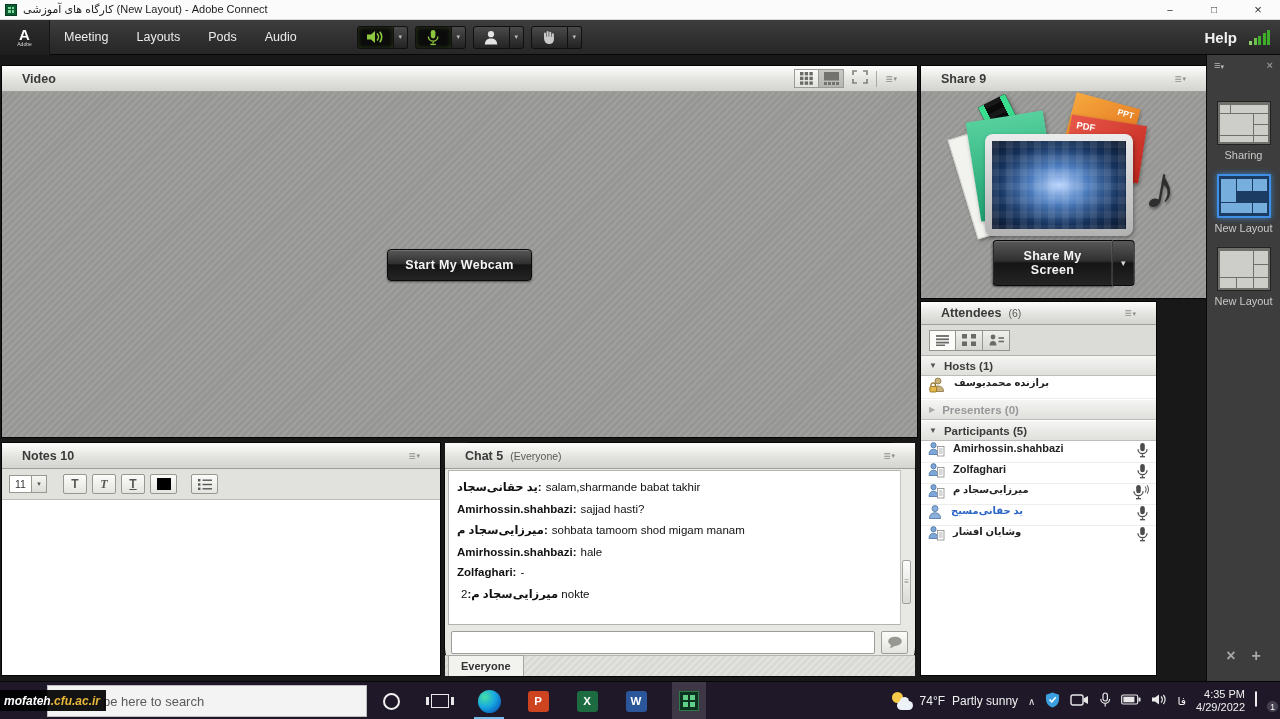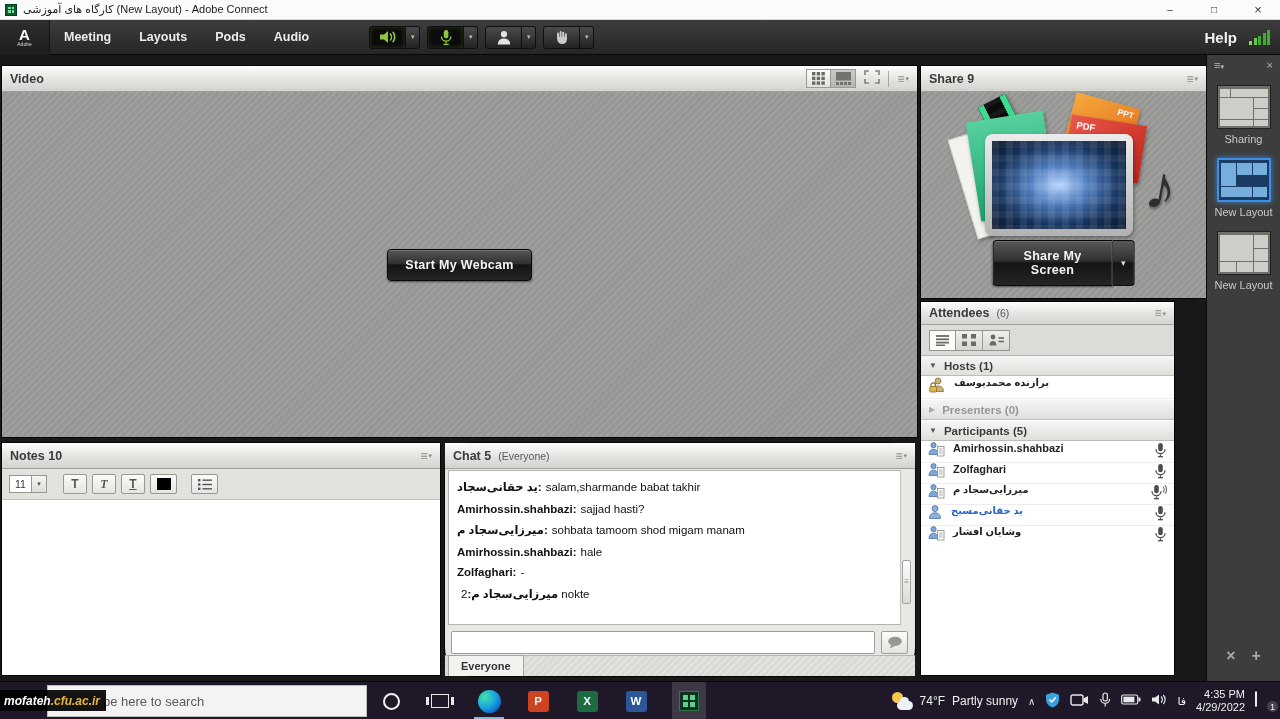--- a/index.html
+++ b/index.html
@@ -21,21 +21,21 @@
   .wbtn.close::before{content:"\00D7"; font-size:13px;}
 
   
   .menubar { position:absolute; left:0; top:20px; width:1280px; height:35px;
     background:linear-gradient(#3d3d3d,#262626); border-bottom:1px solid #080808;
     display:flex; align-items:center; }
   .adobelogo { width:50px; height:35px; background:linear-gradient(#2e2e2e,#1d1d1d);
     display:flex; flex-direction:column; align-items:center; justify-content:center; border-right:1px solid #151515;}
   .adobelogo .a { color:#fff; font-weight:bold; font-size:15px; line-height:13px; }
   .adobelogo .t { color:#ddd; font-size:5px; }
-  .mitem { color:#ececec; font-size:12.5px; font-weight:bold; padding:0 14px; height:35px;
+  .mitem { color:#ececec; font-size:12.5px; font-weight:normal; padding:0 14px; height:35px;
     display:flex; align-items:center; cursor:default; }
   .toolgrp { display:flex; align-items:center; margin-left:46px; gap:7px; }
   .tseg { display:flex; }
   .tbtn-main { width:37px; height:23px; border:1px solid #101010; border-radius:3px 0 0 3px;
     background:linear-gradient(#4a4a4a,#232323); display:flex; align-items:center; justify-content:center; }
   .tbtn-main.active { background:#0b0b0b; box-shadow:inset 0 0 5px rgba(140,198,63,.25); }
   .tbtn-drop { width:14px; height:23px; border:1px solid #101010; border-left:none; border-radius:0 3px 3px 0;
     background:linear-gradient(#4a4a4a,#232323); color:#bbb; font-size:7px;
     display:flex; align-items:center; justify-content:center; }
   .tbtn-drop::before{content:"\25BE";}
@@ -43,21 +43,21 @@
   .help { color:#f0f0f0; font-size:15px; font-weight:bold; }
   .sigbars { display:flex; align-items:flex-end; gap:1.5px; }
   .sigbars i { width:3px; background:#3fae2a; display:block; }
   .sigbars i:nth-child(1){height:4px;background:#8fd06a;} .sigbars i:nth-child(2){height:7px;background:#6cc24a;}
   .sigbars i:nth-child(3){height:9px;} .sigbars i:nth-child(4){height:12px;} .sigbars i:nth-child(5){height:15px;}
 
   
   .pod { position:absolute; background:#e7e7e4; box-shadow:0 0 0 1px #050505; }
   .phead { position:absolute; left:0; right:0; top:0; height:26px;
     background:linear-gradient(#fdfdfc,#e3e3df 55%,#d3d3cf); border-bottom:1px solid #9e9e9a;
-    display:flex; align-items:center; padding:0 8px; }
+    display:flex; align-items:center; padding:0 20px; }
   .ptitle { font-size:12.5px; font-weight:bold; color:#3a3a3a; }
   .psub { font-size:10.5px; color:#5a5a5a; margin-left:7px; }
   .pmenu { margin-left:auto; color:#8c8c88; font-size:12px; line-height:1; display:flex; align-items:center; gap:1px;}
   .pmenu::before{content:"\2261";} .pmenu::after{content:"\25BE"; font-size:7px;}
   .hatch { background:#9b9b99; background-image:repeating-linear-gradient(135deg,rgba(255,255,255,.05) 0 2px,rgba(0,0,0,.03) 2px 5px); }
 
   
   .pod.video { left:2px; top:66px; width:915px; height:371px; }
   .vbody { position:absolute; left:0; right:0; top:26px; bottom:0; display:flex; align-items:center; justify-content:center; }
   .viewbtns { margin-left:auto; display:flex; align-items:center; gap:8px; }
@@ -96,21 +96,21 @@
     background:repeating-linear-gradient(90deg,rgba(255,255,255,.08) 0 7px,transparent 7px 14px),
                repeating-linear-gradient(rgba(255,255,255,.06) 0 7px,transparent 7px 14px); }
   .sharebtnrow { position:absolute; left:50%; transform:translateX(-50%); bottom:12px; display:flex; }
   .sharebtn { border-radius:4px 0 0 4px; border-right:1px solid #000; }
   .sharedrop { width:27px; background:linear-gradient(#585858 0%,#303030 45%,#151515 50%,#242424 100%);
     border:1px solid #0a0a0a; border-left:none; border-radius:0 4px 4px 0; color:#ddd; font-size:9px;
     display:flex; align-items:center; justify-content:center; }
   .sharedrop::before{content:"\25BE";}
 
   
-  .pod.att { left:921px; top:302px; width:253px; height:373px; background:#fff; }
+  .pod.att { left:921px; top:302px; width:235px; height:373px; background:#fff; }
   .atoolbar { position:absolute; left:0; right:0; top:23px; height:31px; background:#dbdbd8;
     border-bottom:1px solid #b1b1ad; display:flex; align-items:center; padding:0 8px; }
   .abtn { width:27px; height:21px; border:1px solid #96968f; background:linear-gradient(#efefec,#d6d6d2);
     display:flex; align-items:center; justify-content:center; }
   .abtn + .abtn { border-left:none; }
   .abtn.pressed { background:#fbfbf9; }
   .asec { position:absolute; left:0; right:0; height:20px; background:linear-gradient(#f5f5f3,#dfdfdc);
     border-bottom:1px solid #bcbcb8; display:flex; align-items:center; padding:0 8px; gap:7px;
     font-size:11.5px; font-weight:bold; color:#3c3c3c; }
   .asec .arr { font-size:8px; color:#555; }
@@ -164,21 +164,21 @@
   .ctab { position:absolute; left:3px; bottom:0; height:21px; padding:0 12px; background:#f2f2ef;
     border:1px solid #a5a5a1; border-bottom:none; display:flex; align-items:center;
     font-size:11px; font-weight:bold; color:#333; }
 
   
   .sidebar { position:absolute; left:1206px; top:55px; width:74px; height:626px; background:#3d3d3d;
     border-left:1px solid #090909; }
   .sbtop { display:flex; justify-content:space-between; padding:4px 7px 0 7px; color:#bdbdbd; font-size:11px; }
   .sbmenu::before{content:"\2261";} .sbmenu::after{content:"\25BE";font-size:7px;}
   .sbclose::before{content:"\00D7"; color:#909090; font-weight:bold;}
-  .thumbcol { display:flex; flex-direction:column; align-items:center; margin-top:14px; gap:4px; }
+  .thumbcol { display:flex; flex-direction:column; align-items:center; margin-top:30px; gap:4px; }
   .thumb { width:54px; height:44px; background:#6f6f6b; border:1px solid #222; padding:3px 2px 2px 2px;
     display:grid; gap:1px; }
   .thumb i { background:#cdcdc9; }
   .thumb.t1 { grid-template-columns:10px 1fr 14px; grid-template-rows:8px 1fr 1fr 6px; }
   .thumb.sel { background:#1d3c63; border:2px solid #3e8fe6; box-shadow:0 0 6px rgba(62,143,230,.8); }
   .thumb.sel i { background:#76aede; }
   .thumb.t2 { grid-template-columns:1fr 1fr 14px; grid-template-rows:12px 10px 1fr; }
   .thumb.t3 { grid-template-columns:1fr 1fr 14px; grid-template-rows:1fr 1fr 10px; }
   .thumblabel { font-size:11px; color:#c9c9c7; margin-bottom:9px; }
   .sbbottom { position:absolute; bottom:16px; left:0; right:0; display:flex; justify-content:center; gap:16px;

